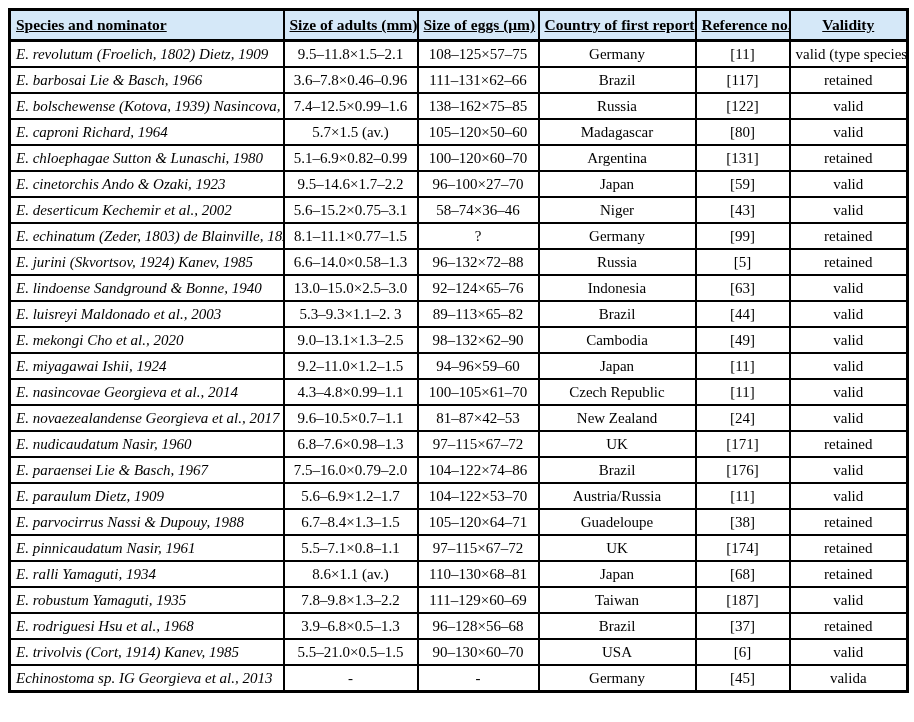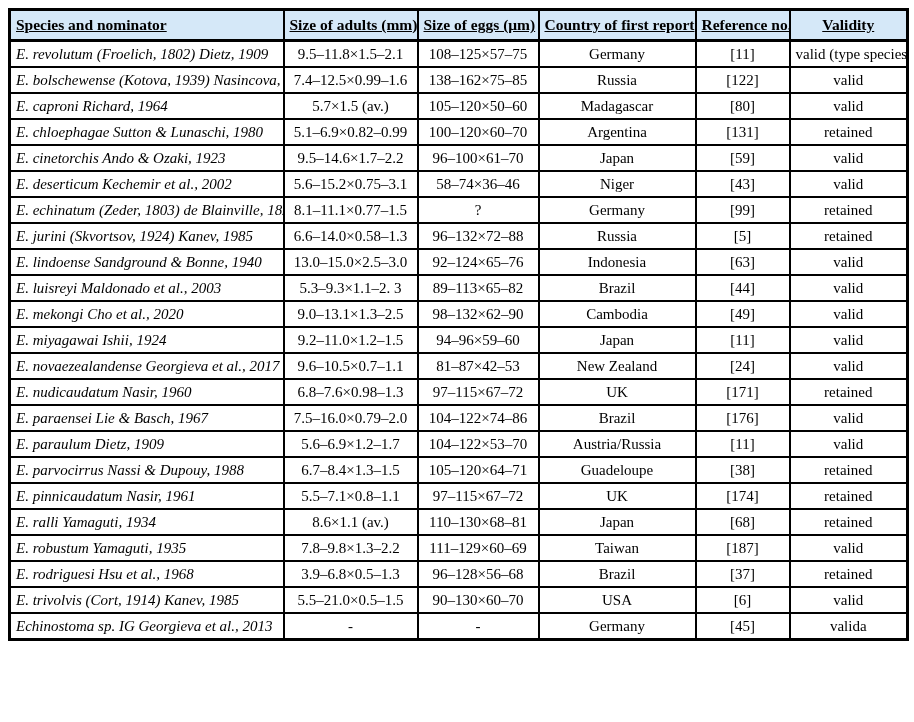--- a/index.html
+++ b/index.html
@@ -76,20 +76,28 @@
     <tbody>
         <tr>
           <td class="col-species">E. revolutum (Froelich, 1802) Dietz, 1909</td>
           <td class="col-adults">9.5–11.8×1.5–2.1</td>
           <td class="col-eggs">108–125×57–75</td>
           <td class="col-country">Germany</td>
           <td class="col-reference">[11]</td>
           <td class="col-validity">valid (type species)</td>
         </tr>
         <tr>
+          <td class="col-species">E. barbosai Lie &amp; Basch, 1966</td>
+          <td class="col-adults">3.6–7.8×0.46–0.96</td>
+          <td class="col-eggs">111–131×62–66</td>
+          <td class="col-country">Brazil</td>
+          <td class="col-reference">[117]</td>
+          <td class="col-validity">retained</td>
+        </tr>
+        <tr>
           <td class="col-species">E. bolschewense (Kotova, 1939) Nasincova, 1991</td>
           <td class="col-adults">7.4–12.5×0.99–1.6</td>
           <td class="col-eggs">138–162×75–85</td>
           <td class="col-country">Russia</td>
           <td class="col-reference">[122]</td>
           <td class="col-validity">valid</td>
         </tr>
         <tr>
           <td class="col-species">E. caproni Richard, 1964</td>
           <td class="col-adults">5.7×1.5 (av.)</td>
@@ -102,21 +110,21 @@
           <td class="col-species">E. chloephagae Sutton &amp; Lunaschi, 1980</td>
           <td class="col-adults">5.1–6.9×0.82–0.99</td>
           <td class="col-eggs">100–120×60–70</td>
           <td class="col-country">Argentina</td>
           <td class="col-reference">[131]</td>
           <td class="col-validity">retained</td>
         </tr>
         <tr>
           <td class="col-species">E. cinetorchis Ando &amp; Ozaki, 1923</td>
           <td class="col-adults">9.5–14.6×1.7–2.2</td>
-          <td class="col-eggs">96–100×61–70</td>
+          <td class="col-eggs">96–100×27–70</td>
           <td class="col-country">Japan</td>
           <td class="col-reference">[59]</td>
           <td class="col-validity">valid</td>
         </tr>
         <tr>
           <td class="col-species">E. deserticum Kechemir et al., 2002</td>
           <td class="col-adults">5.6–15.2×0.75–3.1</td>
           <td class="col-eggs">58–74×36–46</td>
           <td class="col-country">Niger</td>
           <td class="col-reference">[43]</td>
@@ -160,20 +168,28 @@
           <td class="col-eggs">98–132×62–90</td>
           <td class="col-country">Cambodia</td>
           <td class="col-reference">[49]</td>
           <td class="col-validity">valid</td>
         </tr>
         <tr>
           <td class="col-species">E. miyagawai Ishii, 1924</td>
           <td class="col-adults">9.2–11.0×1.2–1.5</td>
           <td class="col-eggs">94–96×59–60</td>
           <td class="col-country">Japan</td>
+          <td class="col-reference">[11]</td>
+          <td class="col-validity">valid</td>
+        </tr>
+        <tr>
+          <td class="col-species">E. nasincovae Georgieva et al., 2014</td>
+          <td class="col-adults">4.3–4.8×0.99–1.1</td>
+          <td class="col-eggs">100–105×61–70</td>
+          <td class="col-country">Czech Republic</td>
           <td class="col-reference">[11]</td>
           <td class="col-validity">valid</td>
         </tr>
         <tr>
           <td class="col-species">E. novaezealandense Georgieva et al., 2017</td>
           <td class="col-adults">9.6–10.5×0.7–1.1</td>
           <td class="col-eggs">81–87×42–53</td>
           <td class="col-country">New Zealand</td>
           <td class="col-reference">[24]</td>
           <td class="col-validity">valid</td>

